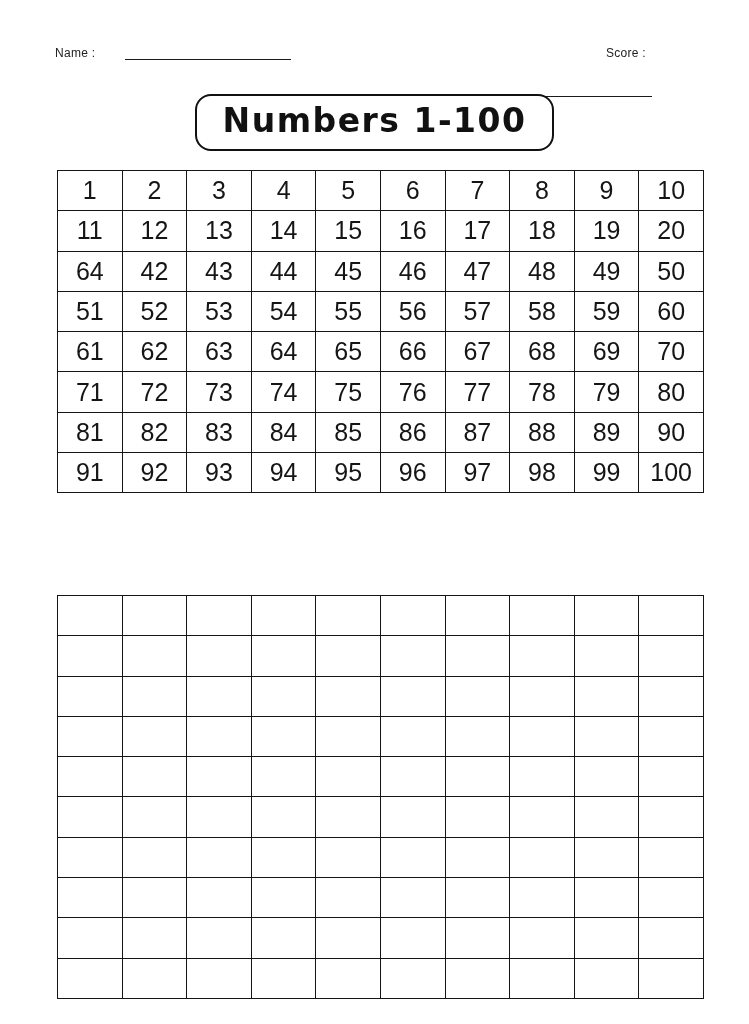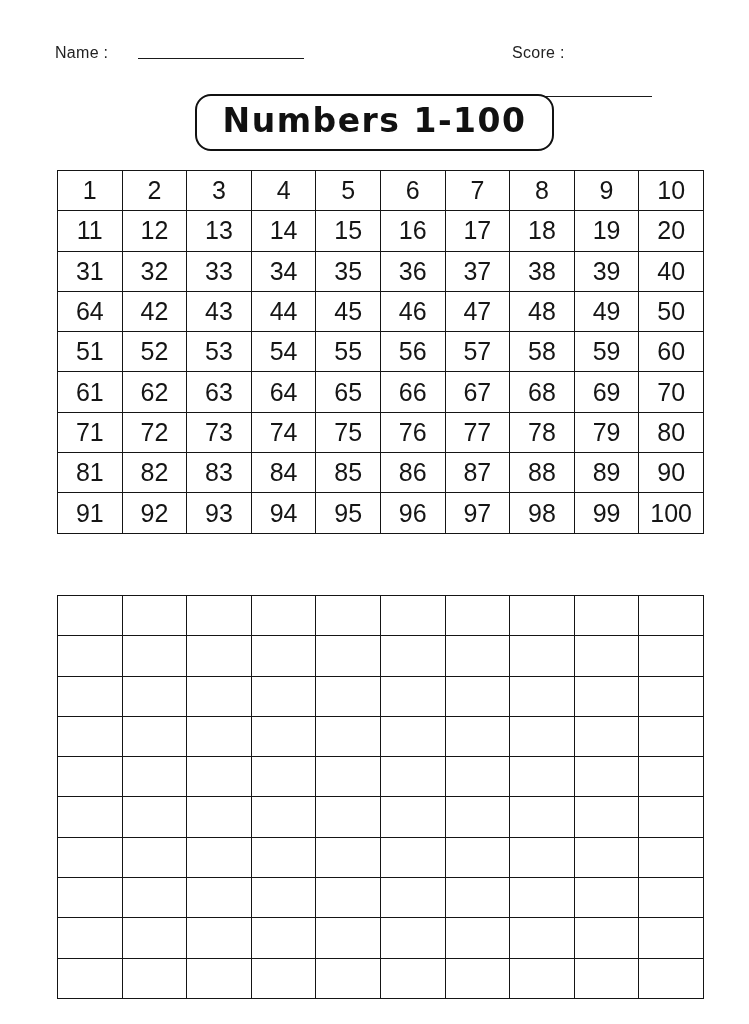--- a/index.html
+++ b/index.html
@@ -27,21 +27,22 @@
   .header {
     position: absolute;
     top: 46px;
     left: 0;
     width: 749px;
     height: 24px;
   }
   .field {
     position: absolute;
     display: flex;
-    font-size: 16px;
+    align-items: flex-end;
+    font-size: 12px;
     letter-spacing: .3px;
     color: #222;
     gap: 24px;
   }
   .field .label {
     white-space: nowrap;
     padding-right: 6px;
     line-height: 14px;
   }
   .field .rule {
@@ -160,32 +161,20 @@
           <td>13</td>
           <td>14</td>
           <td>15</td>
           <td>16</td>
           <td>17</td>
           <td>18</td>
           <td>19</td>
           <td>20</td>
         </tr>
         <tr>
-          <td>31</td>
-          <td>32</td>
-          <td>33</td>
-          <td>34</td>
-          <td>35</td>
-          <td>36</td>
-          <td>37</td>
-          <td>38</td>
-          <td>39</td>
-          <td>40</td>
-        </tr>
-        <tr>
           <td>64</td>
           <td>42</td>
           <td>43</td>
           <td>44</td>
           <td>45</td>
           <td>46</td>
           <td>47</td>
           <td>48</td>
           <td>49</td>
           <td>50</td>

